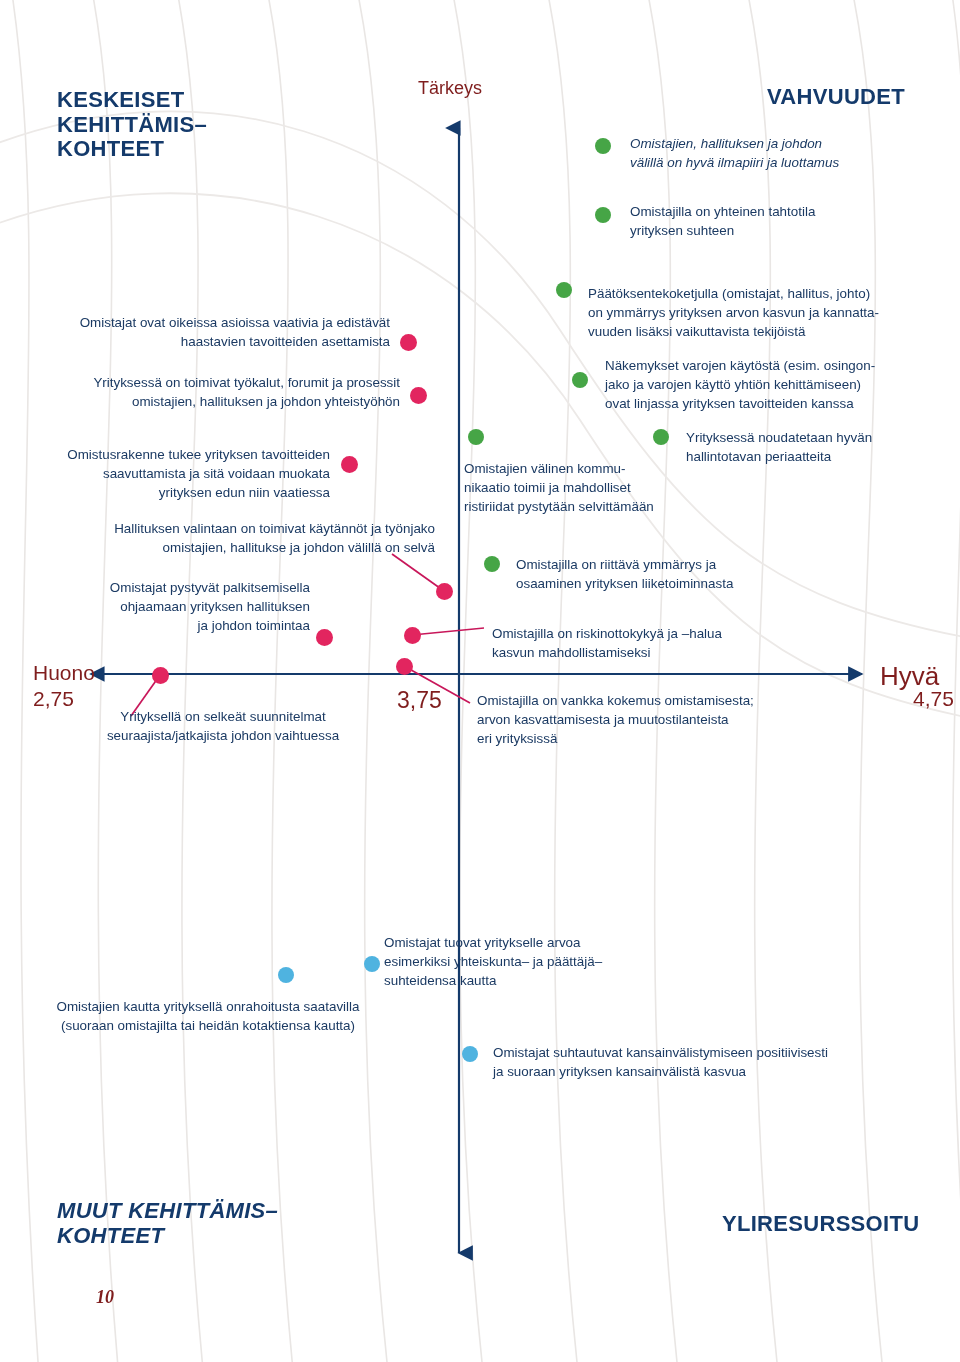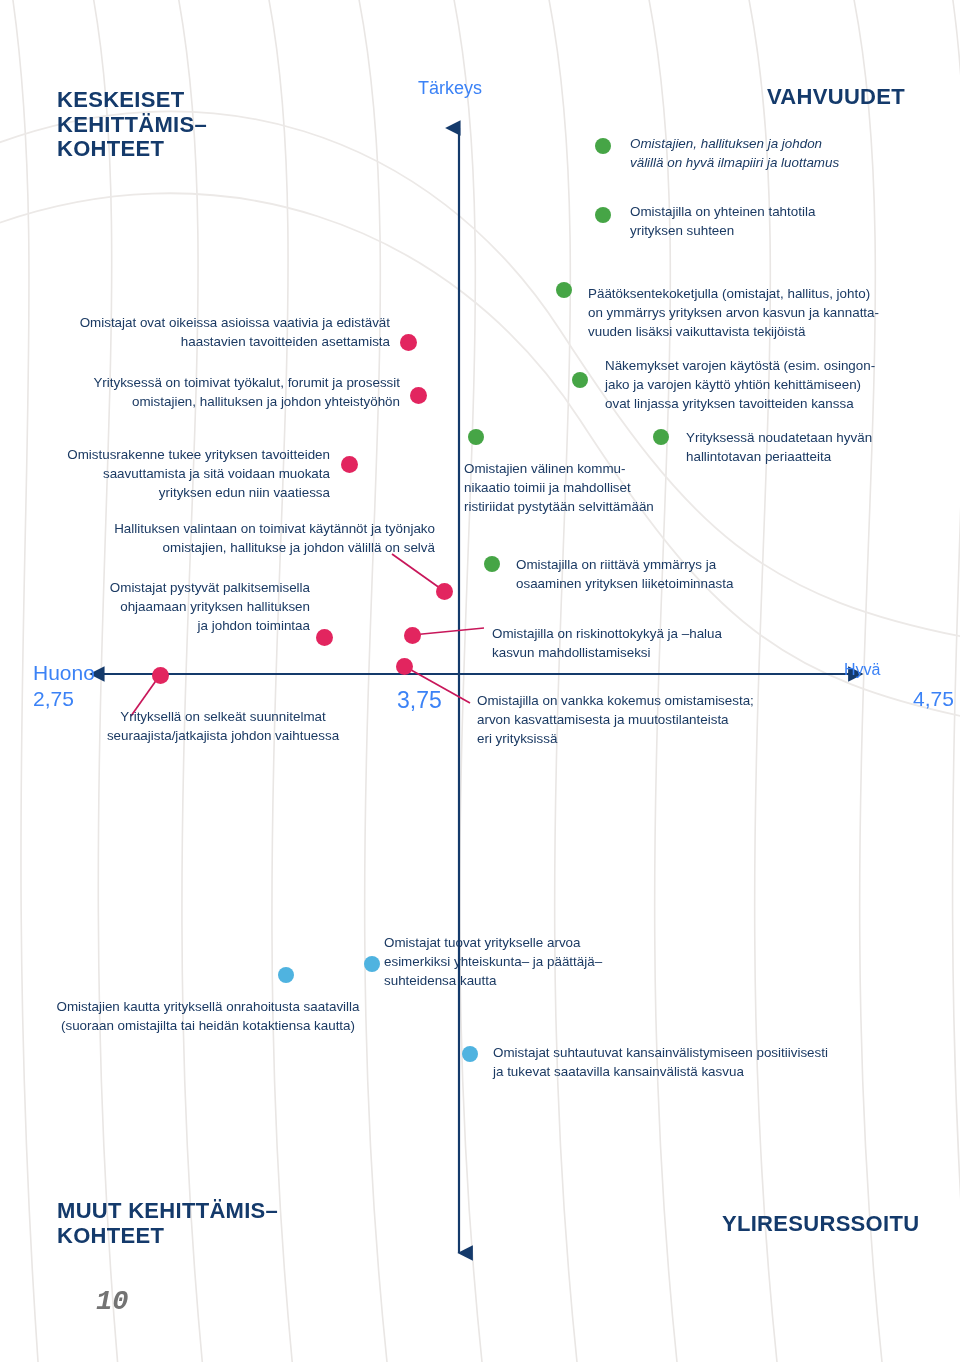--- a/index.html
+++ b/index.html
@@ -13,37 +13,37 @@
   
   #bg-lines { position:absolute; inset:0; z-index:0; pointer-events:none; }
 
   .quad-title {
     position:absolute; z-index:5;
     font-weight:bold; font-size:22px; line-height:1.12;
     letter-spacing:0.3px; color:#143a6b;
   }
   #t-keskeiset { left:57px; top:88px; }
   #t-vahvuudet { left:767px; top:85px; }
-  #t-muut      { left:57px; top:1199px; }
+  #t-muut      { left:57px; top:1199px;font-style:italic; }
   #t-yli       { left:722px; top:1212px; }
 
   .axis-name {
-    position:absolute; z-index:5; font-size:18px; color:#3b82f6; white-space:nowrap;
+    position:absolute; z-index:5; font-size:18px; color:#7f1d1d; white-space:nowrap;
   }
   #lbl-tarkeys { left:418px; top:78px; }
   #lbl-huono   { left:33px;  top:661px; font-size:21px; }
   #lbl-huono-v { left:33px;  top:687px; font-size:21px; }
-  #lbl-hyva    { left:844px; top:661px; font-size:16px; }
+  #lbl-hyva    { left:880px; top:661px; font-size:26px; }
   #lbl-hyva-v  { left:913px; top:687px; font-size:21px; }
   #lbl-375     { left:397px; top:687px; font-size:23px; }
 
   #page-num {
     position:absolute; left:96px; top:1287px; z-index:5;
-    font-family:Liberation Mono, monospace; font-style:italic; font-weight:bold;
-    font-size:27px; color:#737373;
+    font-family:Liberation Serif, serif; font-style:italic; font-weight:bold;
+    font-size:18px; color:#7f1d1d;
   }
 
   .txt {
     position:absolute; z-index:4; font-size:13.4px; line-height:1.42;
     color:#1b3a63; white-space:pre-line;
   }
   .ta-r { text-align:right; }
   .ta-l { text-align:left; }
 
   .dot { position:absolute; border-radius:50%; z-index:6; }
@@ -177,14 +177,14 @@
 osaaminen yrityksen liiketoiminnasta</div>
     <div class="dot blue" title="Omistajien kautta yrityksellä onrahoitusta saatavilla (suoraan omistajilta tai heidän kotaktiensa kautta)" style="left: 278px; top: 967px; width: 16px; height: 16px;"></div>
     <div class="txt ta-l" style="text-align: center; left: 28px; top: 997px; width: 360px;">Omistajien kautta yrityksellä onrahoitusta saatavilla
 (suoraan omistajilta tai heidän kotaktiensa kautta)</div>
     <div class="dot blue" title="Omistajat tuovat yritykselle arvoa esimerkiksi yhteiskunta– ja päättäjä– suhteidensa kautta" style="left: 364px; top: 956px; width: 16px; height: 16px;"></div>
     <div class="txt ta-l" style="left: 384px; top: 933px; width: 280px;">Omistajat tuovat yritykselle arvoa
 esimerkiksi yhteiskunta– ja päättäjä–
 suhteidensa kautta</div>
     <div class="dot blue" title="Omistajat suhtautuvat kansainvälistymiseen positiivisesti ja tukevat yrityksen kansainvälistä kasvua" style="left: 462px; top: 1046px; width: 16px; height: 16px;"></div>
     <div class="txt ta-l" style="left: 493px; top: 1043px; width: 400px;">Omistajat suhtautuvat kansainvälistymiseen positiivisesti
-ja tukevat saatavilla kansainvälistä kasvua</div>
+ja suoraan yrityksen kansainvälistä kasvua</div>
   </div>
 
 </body></html>

